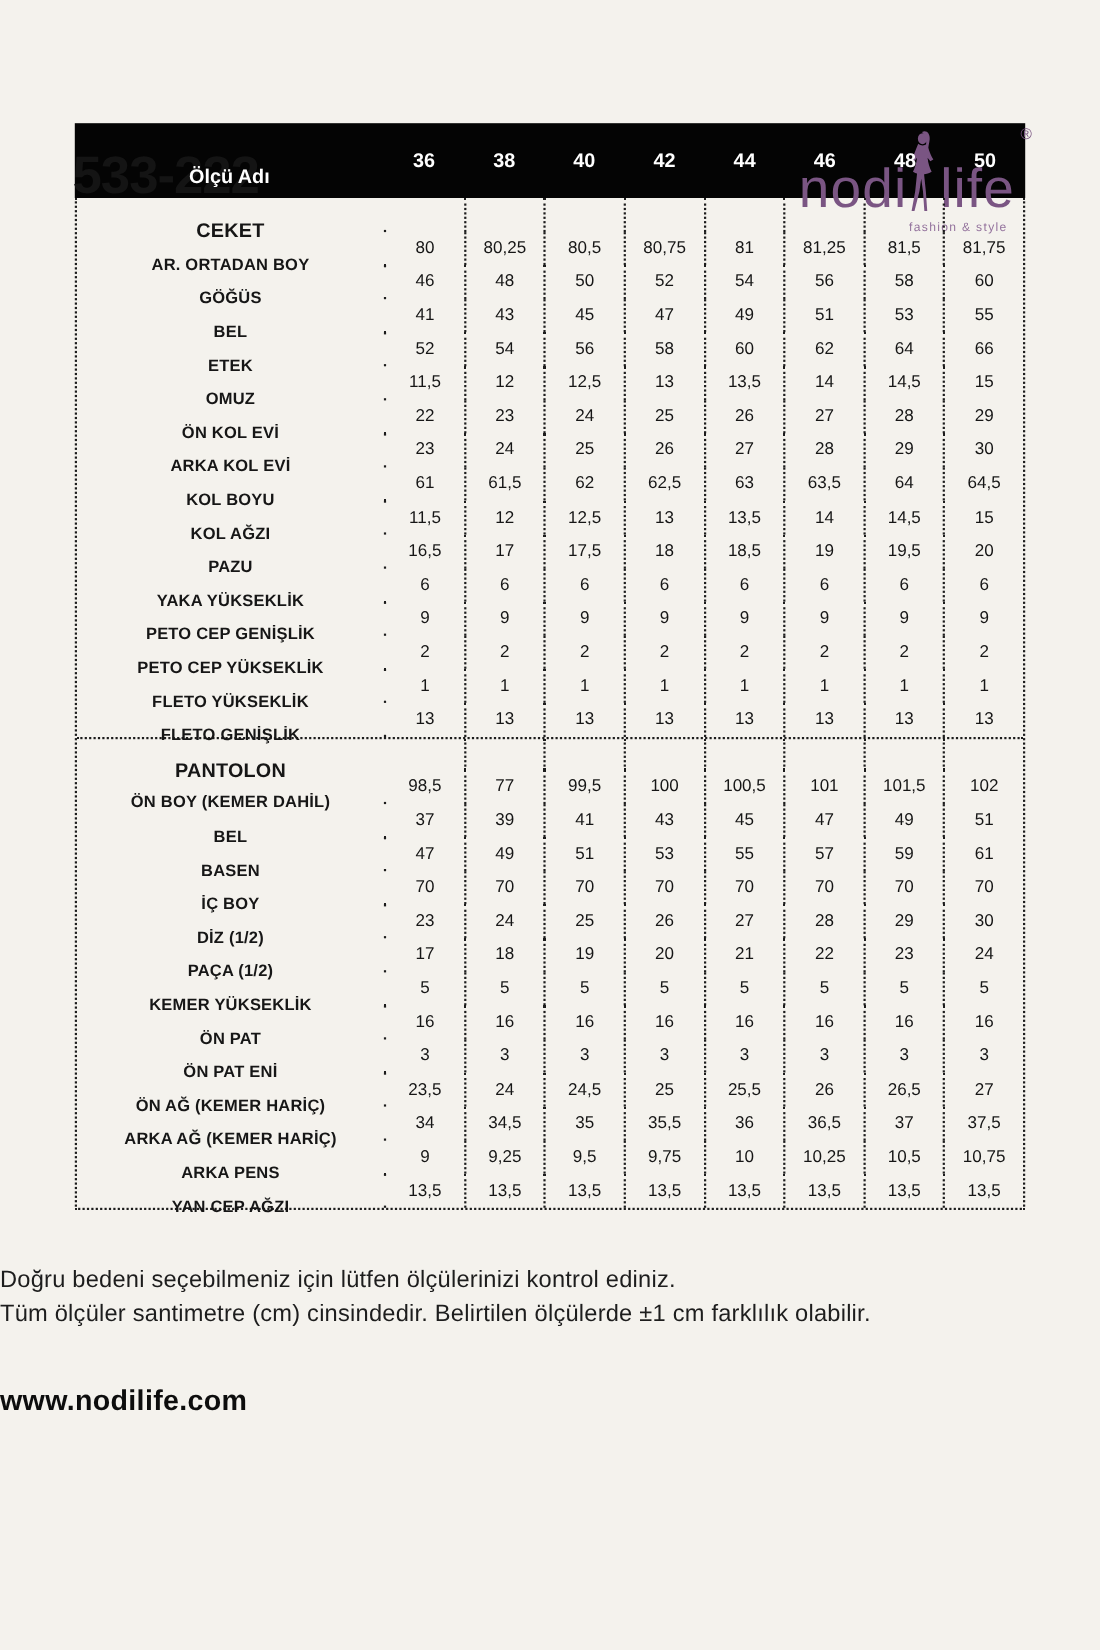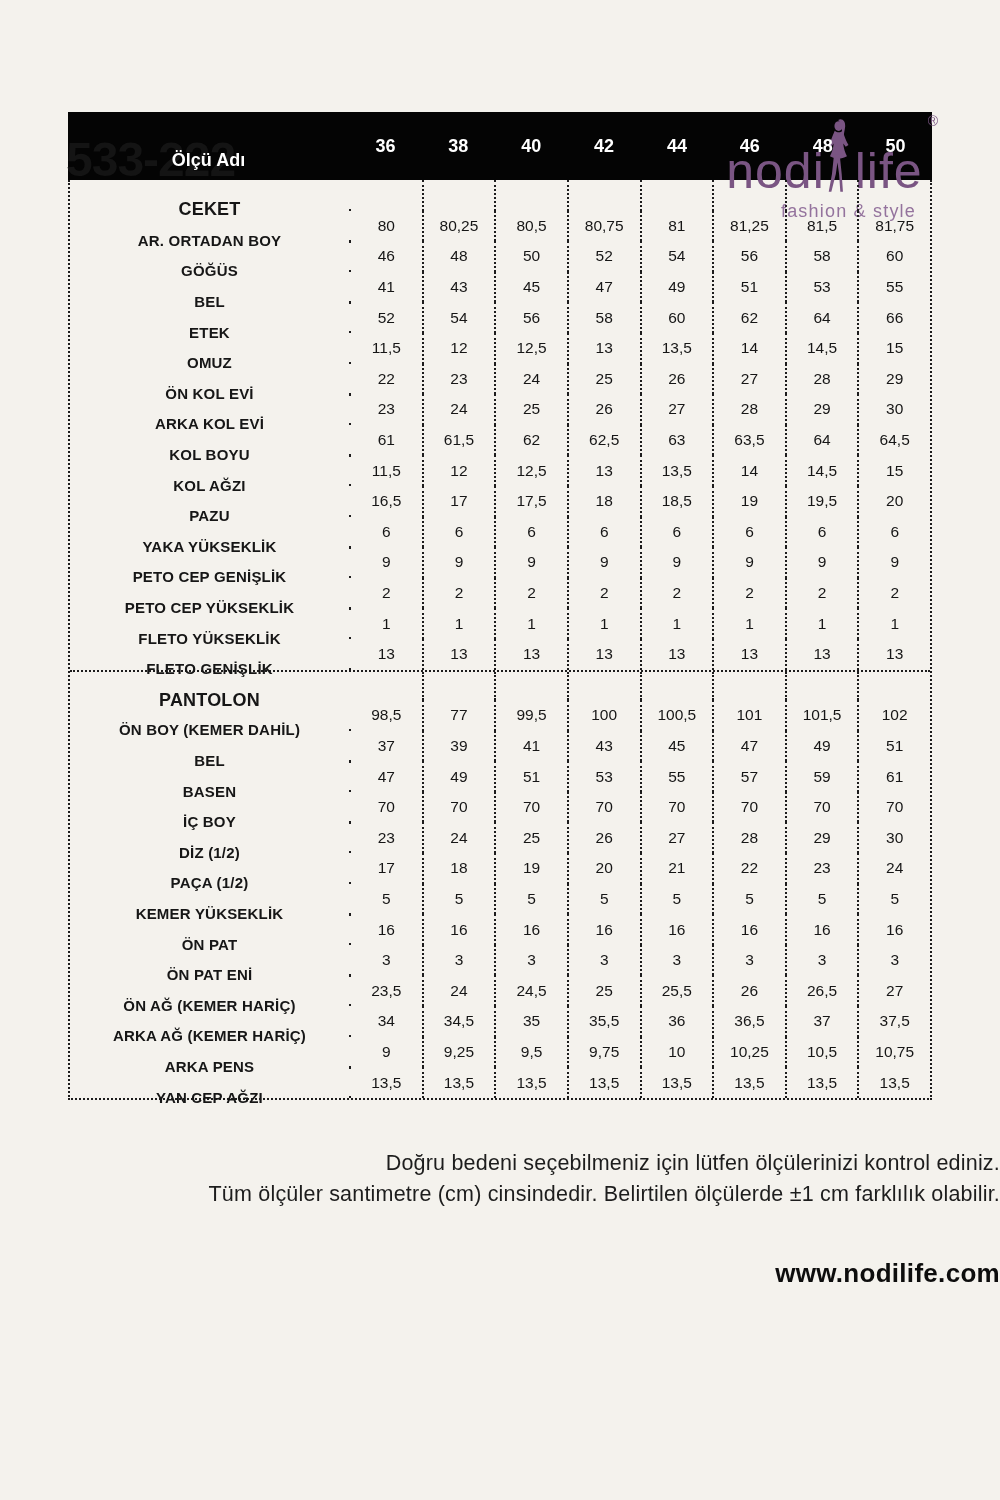--- a/index.html
+++ b/index.html
@@ -12,21 +12,21 @@
   .page { position:relative; width:1000px; height:1500px; background:#f4f2ed; overflow:hidden; }
 
   
   .header-row { display:flex; justify-content:space-between; align-items:flex-start; padding:112px 62px 0 66px; height:110px; }
   .product-code { font-size:48px; font-weight:bold; letter-spacing:-1px; padding-top:20px; color:#141414; }
   .brand { text-align:right; color:#7a5583; line-height:1; }
   .brand-top { display:flex; align-items:flex-end; justify-content:flex-end; }
   .brand-word { font-size:50px; letter-spacing:1px; font-weight:normal; line-height:.95;margin-top:36px; }
   .figure-svg { width:34px; height:82px; margin:0 -1px -2px -3px; display:block; }
   .reg-mark { font-size:14px; margin-left:5px; align-self:flex-start; margin-top:2px; }
-  .brand-tagline { font-size:18px; letter-spacing:1.2px; color:#94739d; margin-top:6px; padding-right:22px; }
+  .brand-tagline { font-size:11px; letter-spacing:1.2px; color:#94739d; margin-top:6px; padding-right:22px; }
 
   
   .size-table { margin:0 68px; width:864px; }
   .thead { display:flex; background:#040404; height:68px; color:#ffffff; font-weight:bold; font-size:18px; }
   .cell { display:flex; align-items:center; justify-content:center; text-align:center; }
   .label-cell { width:281px; flex:0 0 281px;margin-top:29px; }
   .size-cell { flex:1 1 0; }
   .tbody {
     border-left:2px dotted #1c1c1c;
     border-right:2px dotted #1c1c1c;
@@ -34,21 +34,21 @@
     font-size:15.5px;
   }
   .row { display:flex; height:30.6px; }
   .row .label-cell { border-right:2px dotted #1c1c1c; font-weight:bold; font-size:15px; letter-spacing:.2px; }
   .row .size-cell { border-right:2px dotted #1c1c1c; }
   .row .size-cell:last-child { border-right:none; }
   .section-start { border-top:2px dotted #1c1c1c; }
   .section-row .label-cell { font-size:18px; }
 
   
-  .footer { margin-top:48px; text-align:right; }
+  .footer { margin-top:48px; text-align:left; }
   .note { font-size:21.5px; line-height:31px; color:#1d1d1d; letter-spacing:.2px; }
   .website { margin-top:48px; font-size:26px; font-weight:bold; color:#0d0d0d; letter-spacing:.3px; }
 </style>
 </head>
 <body>
 
 <div class="page">
 
   <div class="header-row">
     <div class="product-code">533-222</div>

